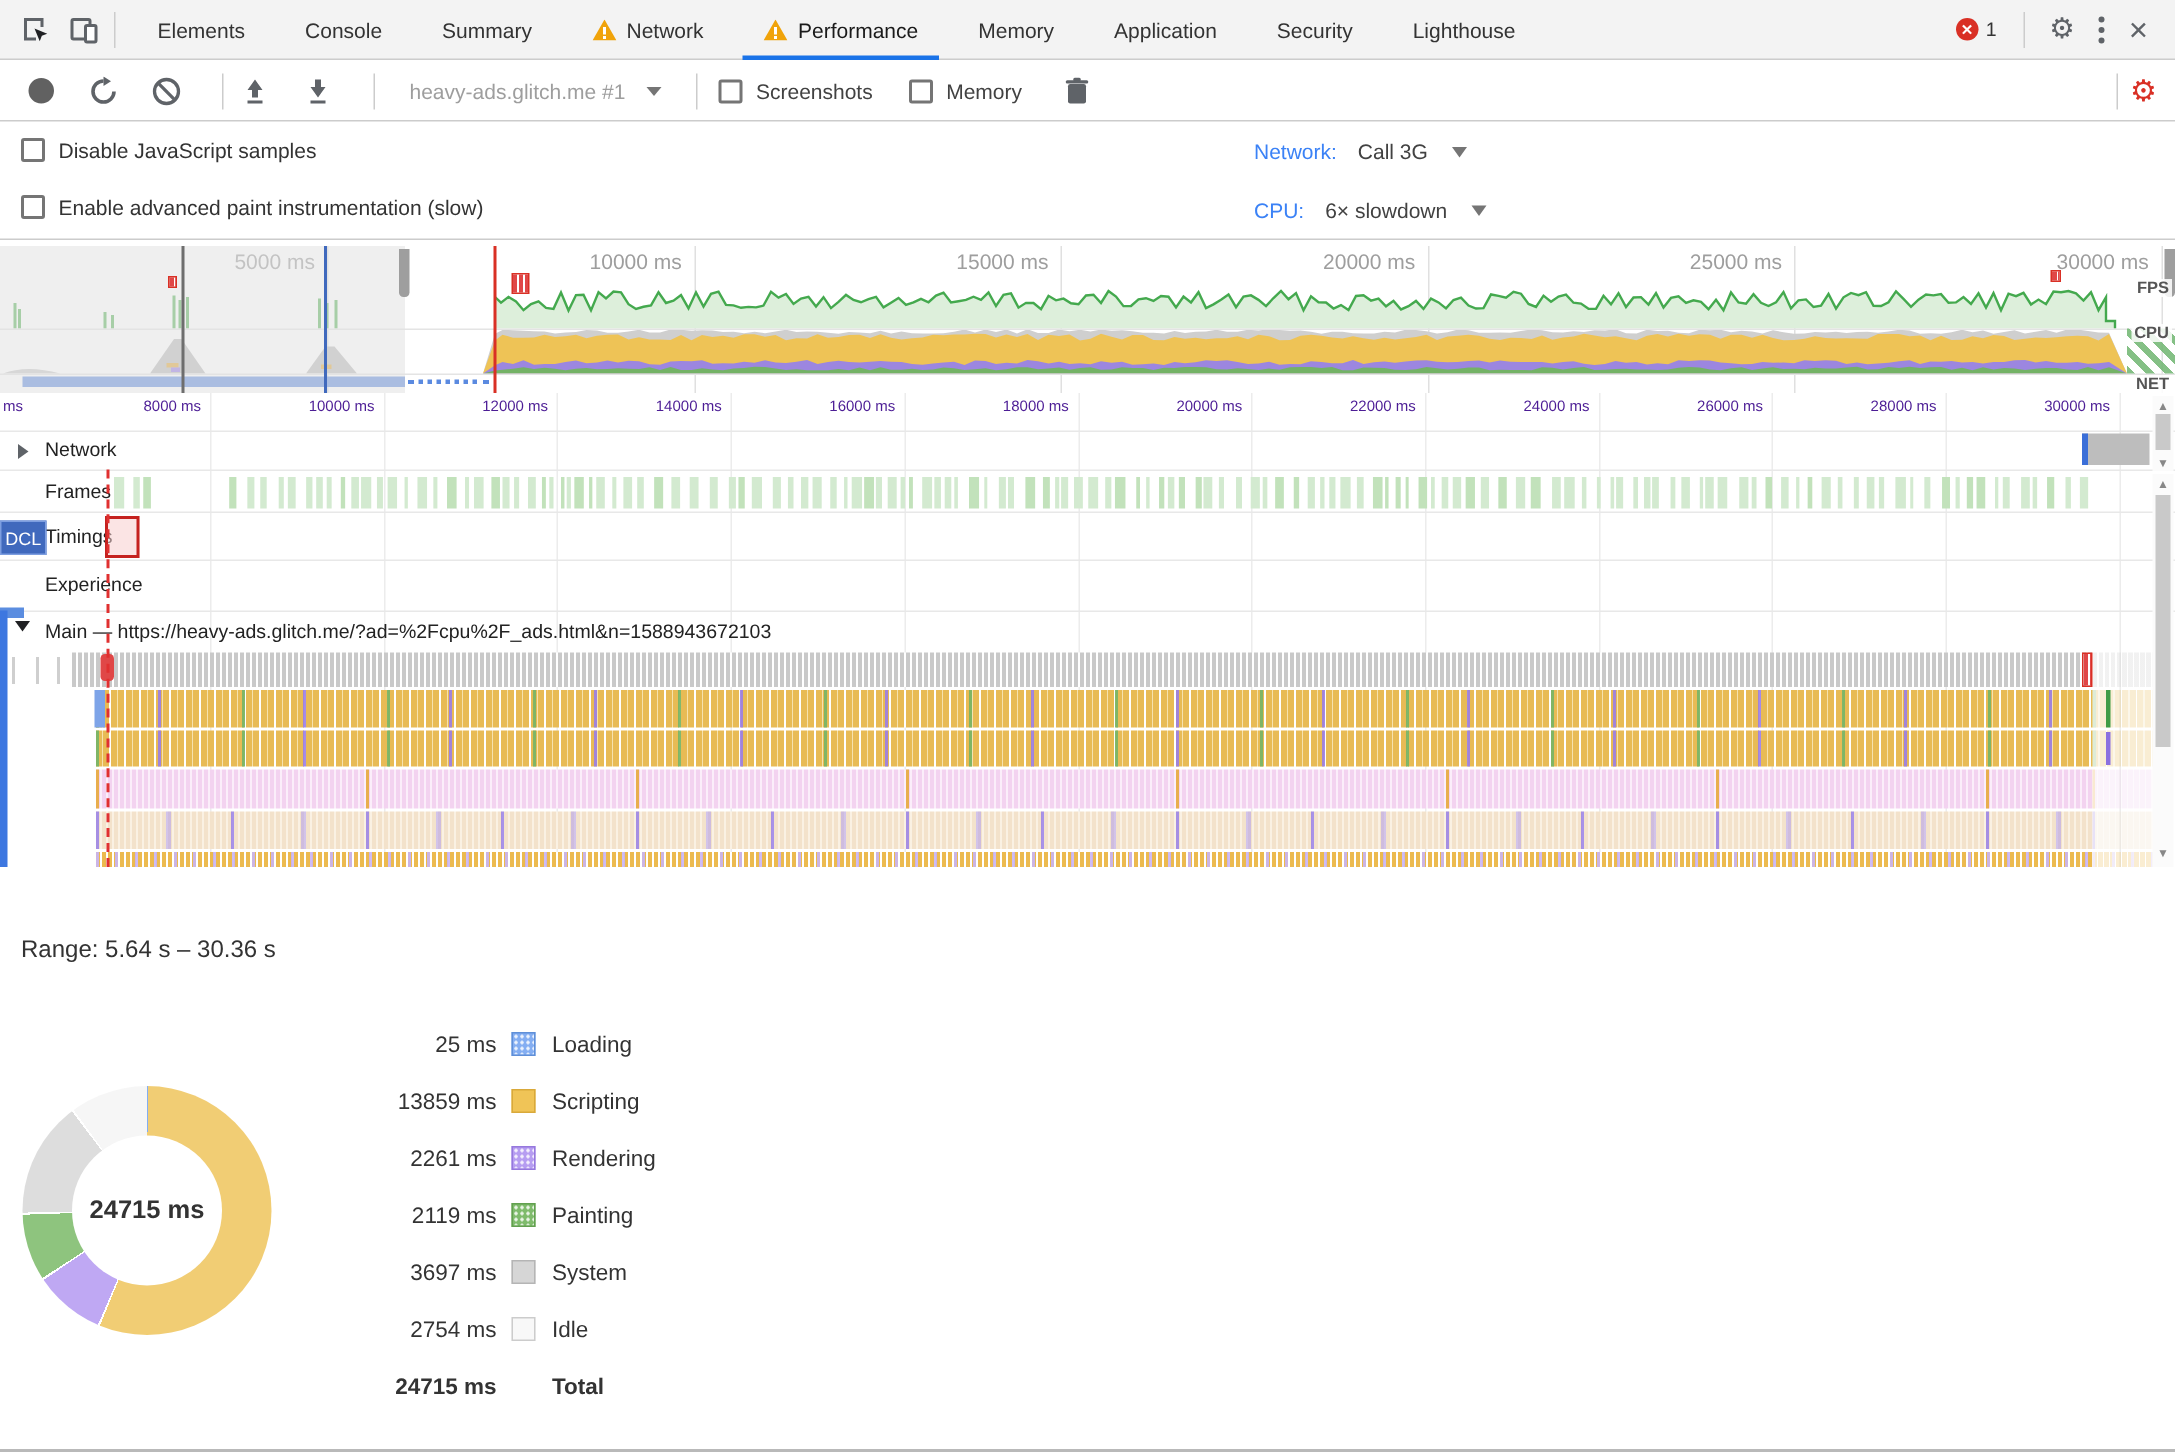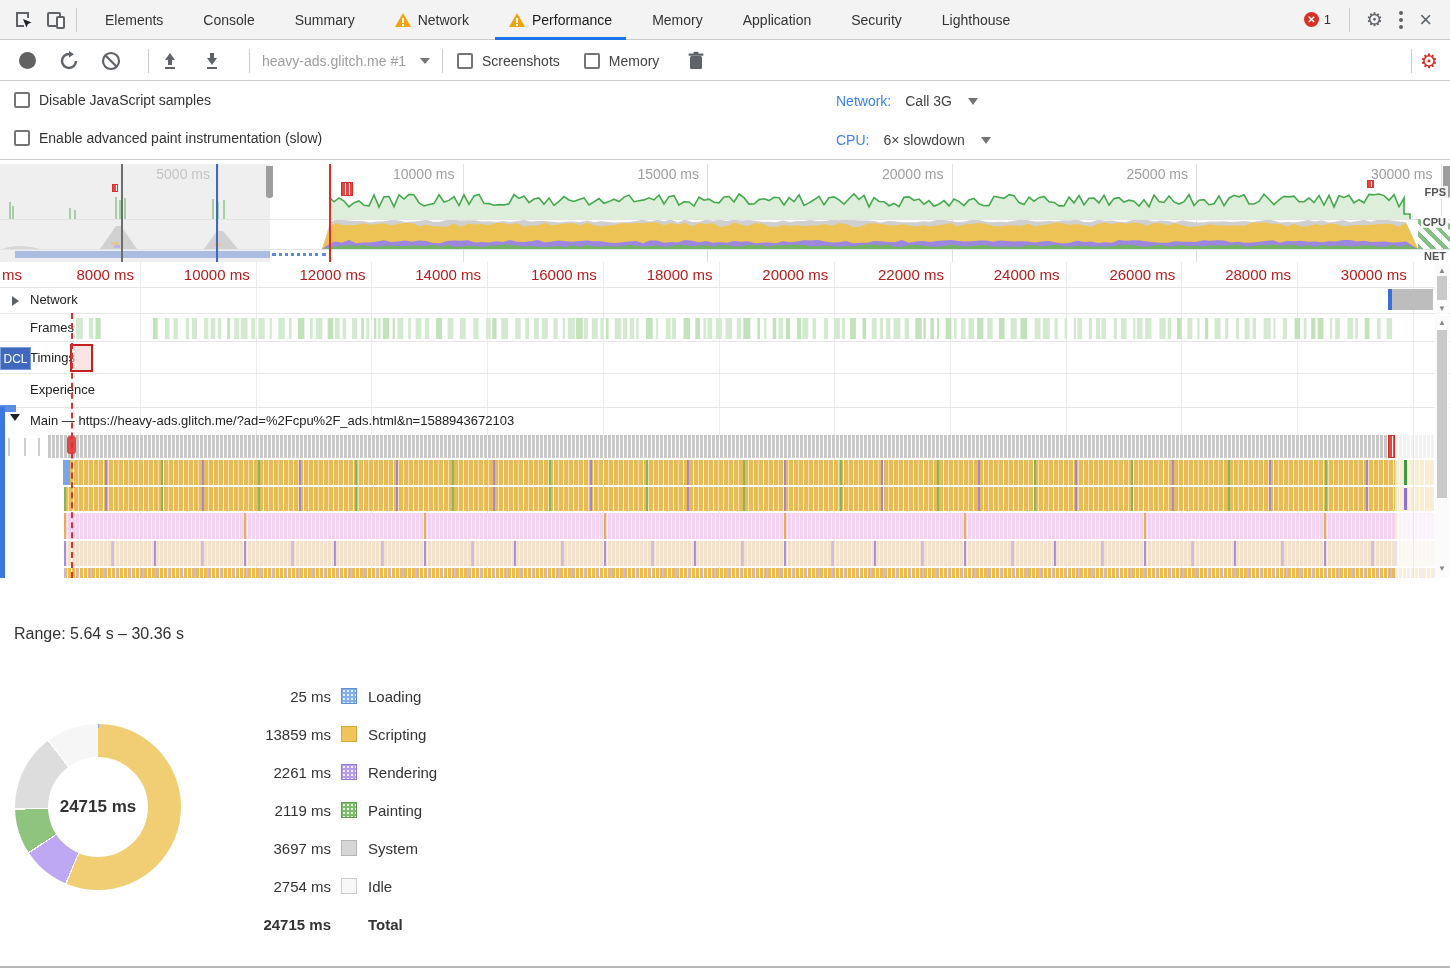--- a/index.html
+++ b/index.html
@@ -25,21 +25,21 @@
   .gear { font-size:19px; color:#5f6368; cursor:pointer; line-height:1; }
   .kebab { display:flex; flex-direction:column; gap:3px; padding:4px 8px; cursor:pointer; }
   .kebab i { width:4px; height:4px; border-radius:50%; background:#5f6368; }
   .close-x { font-size:22px; color:#5f6368; cursor:pointer; padding:0 8px; line-height:1; }
 
   
   .toolbar { position:absolute; top:41px; left:0; width:1450px; height:40px; background:#fff;
     border-bottom:1px solid #ccc; display:flex; align-items:center; padding-left:14px; }
   .t-btn { width:26px; height:26px; display:flex; align-items:center; justify-content:center; cursor:pointer; margin-right:16px; }
   .record-dot { width:17px; height:17px; border-radius:50%; background:#616161; }
-  .profile-sel { display:flex; align-items:center; color:#9e9e9e; font-size:14px; cursor:pointer; margin:0 4px; }
+  .profile-sel { display:flex; align-items:center; color:#9e9e9e; font-size:14px; cursor:pointer; margin:0 15px; }
   .caret { width:0; height:0; border-left:5px solid transparent; border-right:5px solid transparent;
     border-top:6px solid #757575; margin-left:14px; }
   .chk { display:flex; align-items:flex-end; font-size:14px; color:#424242; cursor:pointer; margin-right:24px; }
   .chk .box { width:16px; height:16px; border:2px solid #757575; border-radius:2px; margin-right:9px; background:#fff; }
   .trash { cursor:pointer; margin-left:4px; display:flex; }
   .toolbar-right { margin-left:auto; display:flex; align-items:center; padding-right:12px; }
   .gear.red { color:#d93025; font-size:20px; }
 
   
   .settings { position:absolute; top:82px; left:0; width:1450px; height:78px; background:#fff; border-bottom:1px solid #ccc; }
@@ -61,21 +61,21 @@
   .ov-chip { position:absolute; right:2px; font-size:11px; font-weight:bold; color:#555; background:rgba(255,255,255,.85); padding:0 2px; }
   .ov-stripes { position:absolute; left:1418px; width:32px; top:55px; height:30px;
     background:repeating-linear-gradient(45deg,#6fb570 0 4px, rgba(255,255,255,0) 4px 9px); opacity:.85; }
   .net-bar { position:absolute; top:87px; height:7px; background:#6691e0; }
   .net-dots { position:absolute; top:89px; height:0; border-top:3px dotted #5b8ae0; }
   .red-mark { position:absolute; background:repeating-linear-gradient(90deg,#e04747 0 3px,#fff 3px 4px); border:1px solid #d93025; }
 
   
   .detail { position:absolute; top:262px; left:0; width:1450px; height:316px; background:#fff; overflow:hidden; }
   .dt-grid { position:absolute; top:0; bottom:0; width:1px; background:#ececec; }
-  .dt-tick { position:absolute; top:4px; font-size:15px; color:#b91c1c; transform:translateX(-100%); white-space:nowrap; }
+  .dt-tick { position:absolute; top:4px; font-size:10px; color:#4c1d95; transform:translateX(-100%); white-space:nowrap; }
   .dt-tick.noflip { transform:none; }
   .hsep { position:absolute; left:0; width:1450px; height:1px; background:#e8e8e8; }
   .sec-label { position:absolute; left:30px; font-size:13px; color:#222; }
   .expander { position:absolute; left:12px; width:0; height:0; border-top:5px solid transparent;
     border-bottom:5px solid transparent; border-left:7px solid #5f6368; cursor:pointer; }
   .frames-svg, .ov-svg { position:absolute; left:0; top:0; }
   .flame { position:absolute; left:64px; width:1331px; }
   .flame.fade { left:1395px; width:40px; opacity:.25; }
   .row-gray  { background:repeating-linear-gradient(90deg,#c9c9c9 0 3px,#ffffff 3px 4px); }
   .row-yel1  { background:

